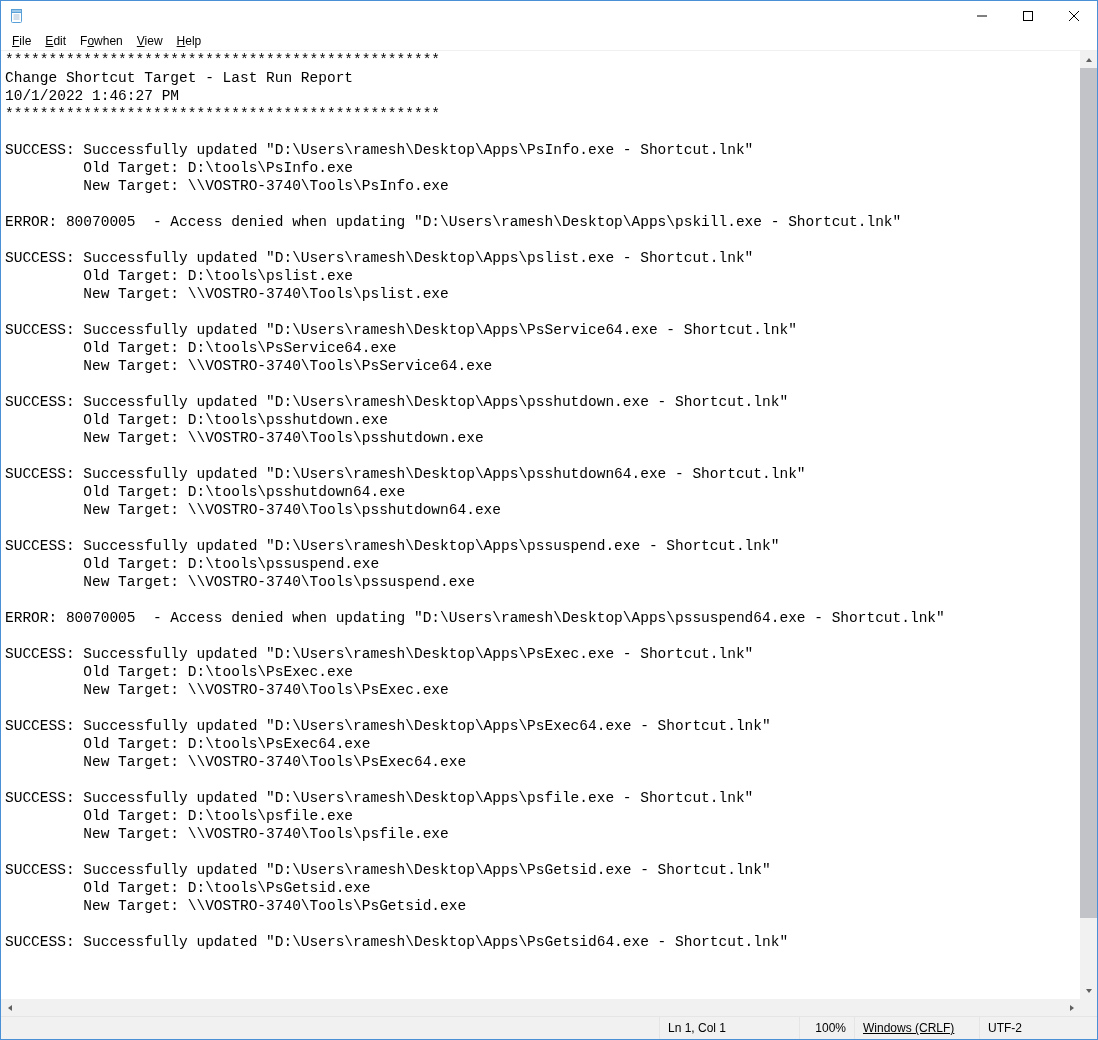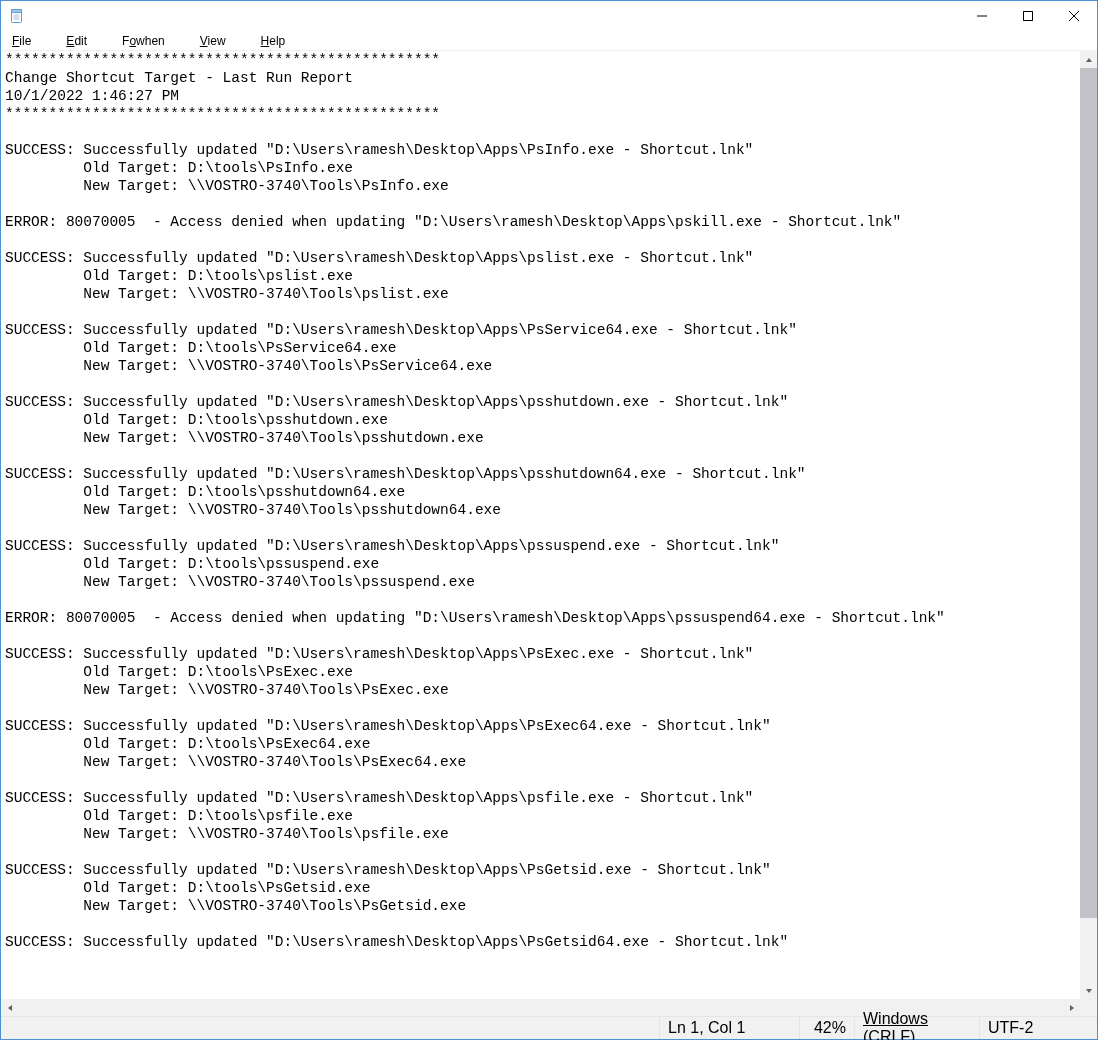--- a/index.html
+++ b/index.html
@@ -57,21 +57,20 @@
   .titlebar .winbtn.close { width: 46px; }
   .titlebar .winbtn svg { width: 10px; height: 10px; stroke: #000; fill: none; }
   
   .menubar {
     height: 19px;
     display: flex;
     align-items: center;
     padding: 0 4px;
     background: #ffffff;
     user-select: none;
-    gap: 21px;
   }
   .menubar .menuitem {
     padding: 1px 7px;
     font-size: 12px;
   }
   .menubar .menuitem .ul { text-decoration: underline; }
   
   .content-wrap {
     flex: 1 1 auto;
     display: flex;
@@ -130,21 +129,21 @@
   }
   .hscrollbar .track { flex: 1 1 auto; }
   .hscrollbar .corner { width: 17px; background: #f1f1f1; }
   
   .statusbar {
     height: 22px;
     display: flex;
     align-items: center;
     background: #f1f1f1;
     border-top: 1px solid #e5e5e5;
-    font-size: 16px;
+    font-size: 12px;
     user-select: none;
   }
   .statusbar .cell {
     padding: 0 8px;
     border-left: 1px solid #e5e5e5;
     height: 100%;
     display: flex;
     align-items: center;
     box-sizing: border-box;
   }
@@ -278,18 +277,18 @@
       <svg width="8" height="8" viewBox="0 0 8 8">
           <path d="M6 4 L2 7 L2 1 Z" fill="#606060"></path>
         </svg>
     </div>
     <div class="corner"></div>
   </div>
 
   <div class="statusbar">
     <div class="cell flex"></div>
     <div class="cell ln">Ln 1, Col 1</div>
-    <div class="cell zoom">42%</div>
+    <div class="cell zoom">100%</div>
     <div class="cell eol">Windows (CRLF)</div>
     <div class="cell enc">UTF-2</div>
   </div>
 
 </div>
 
 </body></html>

